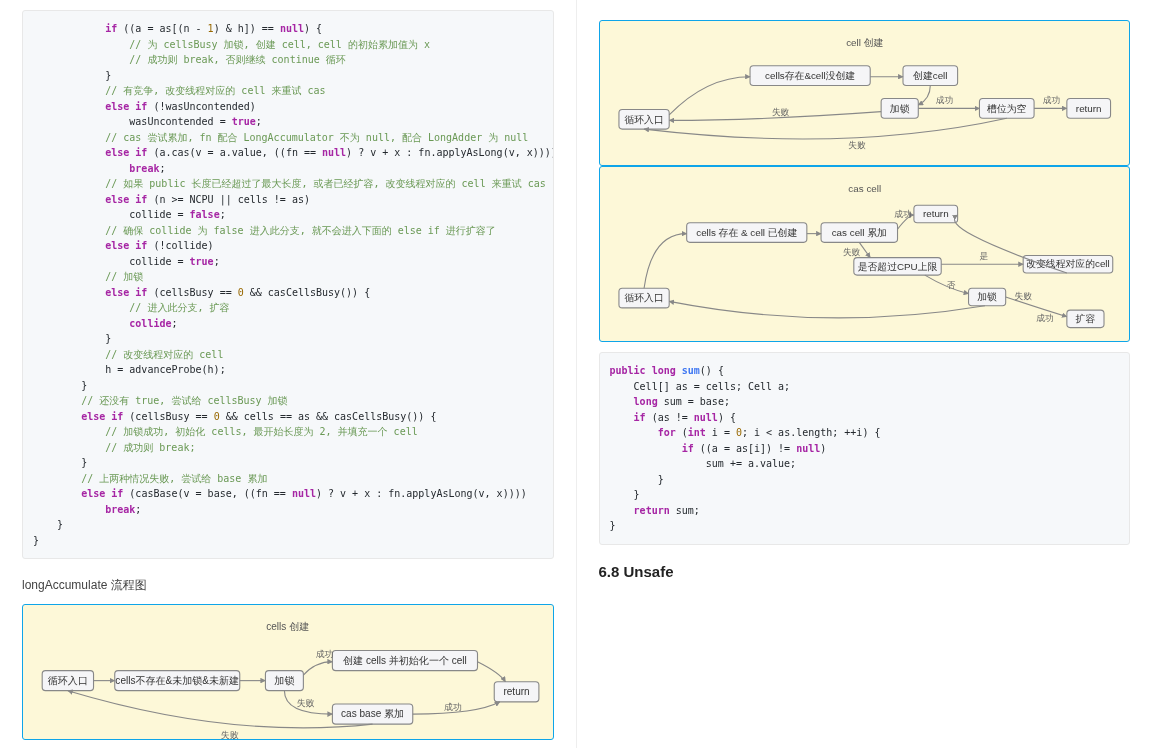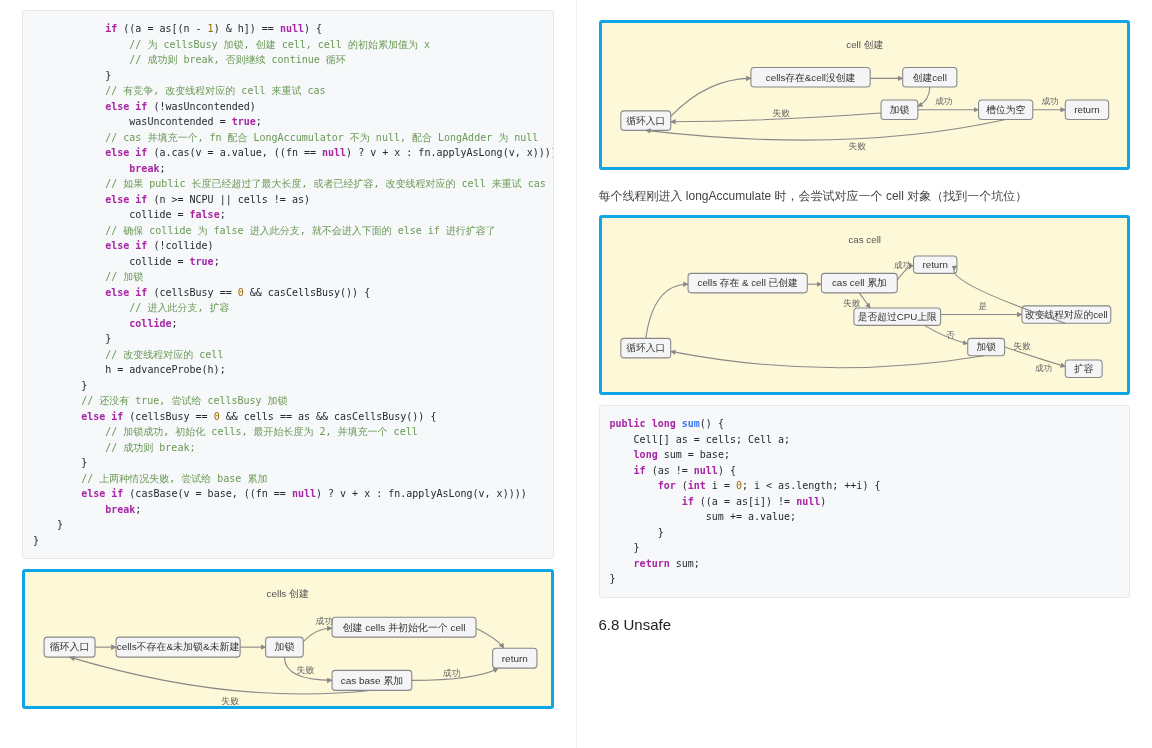--- a/index.html
+++ b/index.html
@@ -5,43 +5,43 @@
   html,body{margin:0;padding:0;background:#fff;font-family:"Microsoft YaHei",Arial,sans-serif;color:#333;font-size:11px;}
   .page{width:1152px;height:748px;display:flex;box-sizing:border-box;}
   .col{flex:1;padding:0 22px;box-sizing:border-box;overflow:hidden;}
   .divider{width:1px;background:#eee;height:100%;}
   pre.code{background:#f6f8fa;border:1px solid #e8e8e8;border-radius:3px;padding:10px;font-family:Consolas,monospace;font-size:10px;line-height:1.55;color:#24292e;overflow:hidden;}
   pre.code .kw{color:#a626a4;font-weight:bold;}
   pre.code .cm{color:#6a9955;margin-top:16px;}
   pre.code .num{color:#986801;}
   pre.code .fn{color:#4078f2;font-weight:bold;}
   .caption{font-size:12px;color:#444;margin:18px 0 10px;}
-  .h3{font-size:15px;font-weight:normal;color:#222;margin-top:18px;}
-  .flow{background:#fdf8d8;border:3px solid #0ea5e9;border-radius:3px;padding:12px 8px;position:relative;font-size:9px;color:#444;}
+  .h3{font-size:15px;font-weight:bold;color:#222;margin-top:18px;}
+  .flow{background:#fdf8d8;border:1px solid #0ea5e9;border-radius:3px;padding:12px 8px;position:relative;font-size:9px;color:#444;}
   .flow svg{width:100%;height:auto;display:block;}
   .fb{fill:#f5f5f7;stroke:#888;stroke-width:1;}
   .ftxt{font-size:9px;fill:#333;}
   .fline{stroke:#888;stroke-width:1;fill:none;marker-end:url(#arr);}
   .flbl{font-size:8px;fill:#666;}
   .ftitle{font-size:9px;fill:#555;}
 </style>
 </head>
 <body>
 
 <div class="page">
   <div class="col">
 
     <pre class="code" id="code1">            <span class="kw">if</span> ((a = as[(n - <span class="num">1</span>) &amp; h]) == <span class="kw">null</span>) {
                 <span class="cm">// 为 cellsBusy 加锁, 创建 cell, cell 的初始累加值为 x</span>
                 <span class="cm">// 成功则 break, 否则继续 continue 循环</span>
             }
             <span class="cm">// 有竞争, 改变线程对应的 cell 来重试 cas</span>
             <span class="kw">else if</span> (!wasUncontended)
                 wasUncontended = <span class="kw">true</span>;
-            <span class="cm">// cas 并填充一个, fn 配合 LongAccumulator 不为 null, 配合 LongAdder 为 null</span>
+            <span class="cm">// cas 尝试累加, fn 配合 LongAccumulator 不为 null, 配合 LongAdder 为 null</span>
             <span class="kw">else if</span> (a.cas(v = a.value, ((fn == <span class="kw">null</span>) ? v + x : fn.applyAsLong(v, x))))
                 <span class="kw">break</span>;
             <span class="cm">// 如果 public 长度已经超过了最大长度, 或者已经扩容, 改变线程对应的 cell 来重试 cas</span>
             <span class="kw">else if</span> (n &gt;= NCPU || cells != as)
                 collide = <span class="kw">false</span>;
             <span class="cm">// 确保 collide 为 false 进入此分支, 就不会进入下面的 else if 进行扩容了</span>
             <span class="kw">else if</span> (!collide)
                 collide = <span class="kw">true</span>;
             <span class="cm">// 加锁</span>
             <span class="kw">else if</span> (cellsBusy == <span class="num">0</span> &amp;&amp; casCellsBusy()) {
@@ -56,20 +56,21 @@
             <span class="cm">// 加锁成功, 初始化 cells, 最开始长度为 2, 并填充一个 cell</span>
             <span class="cm">// 成功则 break;</span>
         }
         <span class="cm">// 上两种情况失败, 尝试给 base 累加</span>
         <span class="kw">else if</span> (casBase(v = base, ((fn == <span class="kw">null</span>) ? v + x : fn.applyAsLong(v, x))))
             <span class="kw">break</span>;
     }
 }
 </pre>
 
+    <div class="caption">longAccumulate 流程图</div>
 
     <div class="flow" style="height:110px;">
       <svg viewBox="0 0 460 110">
         <defs>
             <marker id="arr" viewBox="0 0 10 10" refX="9" refY="5" markerWidth="5" markerHeight="5" orient="auto">
               <path d="M0,0 L10,5 L0,10 z" fill="#888"></path>
             </marker>
           </defs>
         <text class="ftitle" x="230" y="12" text-anchor="middle">cells 创建</text>
 
@@ -127,21 +128,20 @@
           <text class="flbl" x="300" y="64">成功</text>
         <path class="fline" d="M390,69 L420,69"></path>
           <text class="flbl" x="398" y="64">成功</text>
         <path class="fline" d="M250,72 Q140,80 56,80"></path>
           <text class="flbl" x="150" y="75">失败</text>
         <path class="fline" d="M365,78 Q220,110 33,88"></path>
           <text class="flbl" x="220" y="105">失败</text>
       </svg>
     </div>
 
-    <div class="caption">每个线程刚进入 longAccumulate 时，会尝试对应一个 cell 对象（找到一个坑位）</div>
 
     <div class="flow" style="height:150px;">
       <svg viewBox="0 0 470 150">
         <text class="ftitle" x="235" y="12" text-anchor="middle">cas cell</text>
         <rect class="fb" x="10" y="100" width="46" height="18" rx="3"></rect>
           <text class="ftxt" x="33" y="112" text-anchor="middle">循环入口</text>
         <rect class="fb" x="72" y="40" width="110" height="18" rx="3"></rect>
           <text class="ftxt" x="127" y="52" text-anchor="middle">cells 存在 &amp; cell 已创建</text>
         <rect class="fb" x="195" y="40" width="70" height="18" rx="3"></rect>
           <text class="ftxt" x="230" y="52" text-anchor="middle">cas cell 累加</text>

